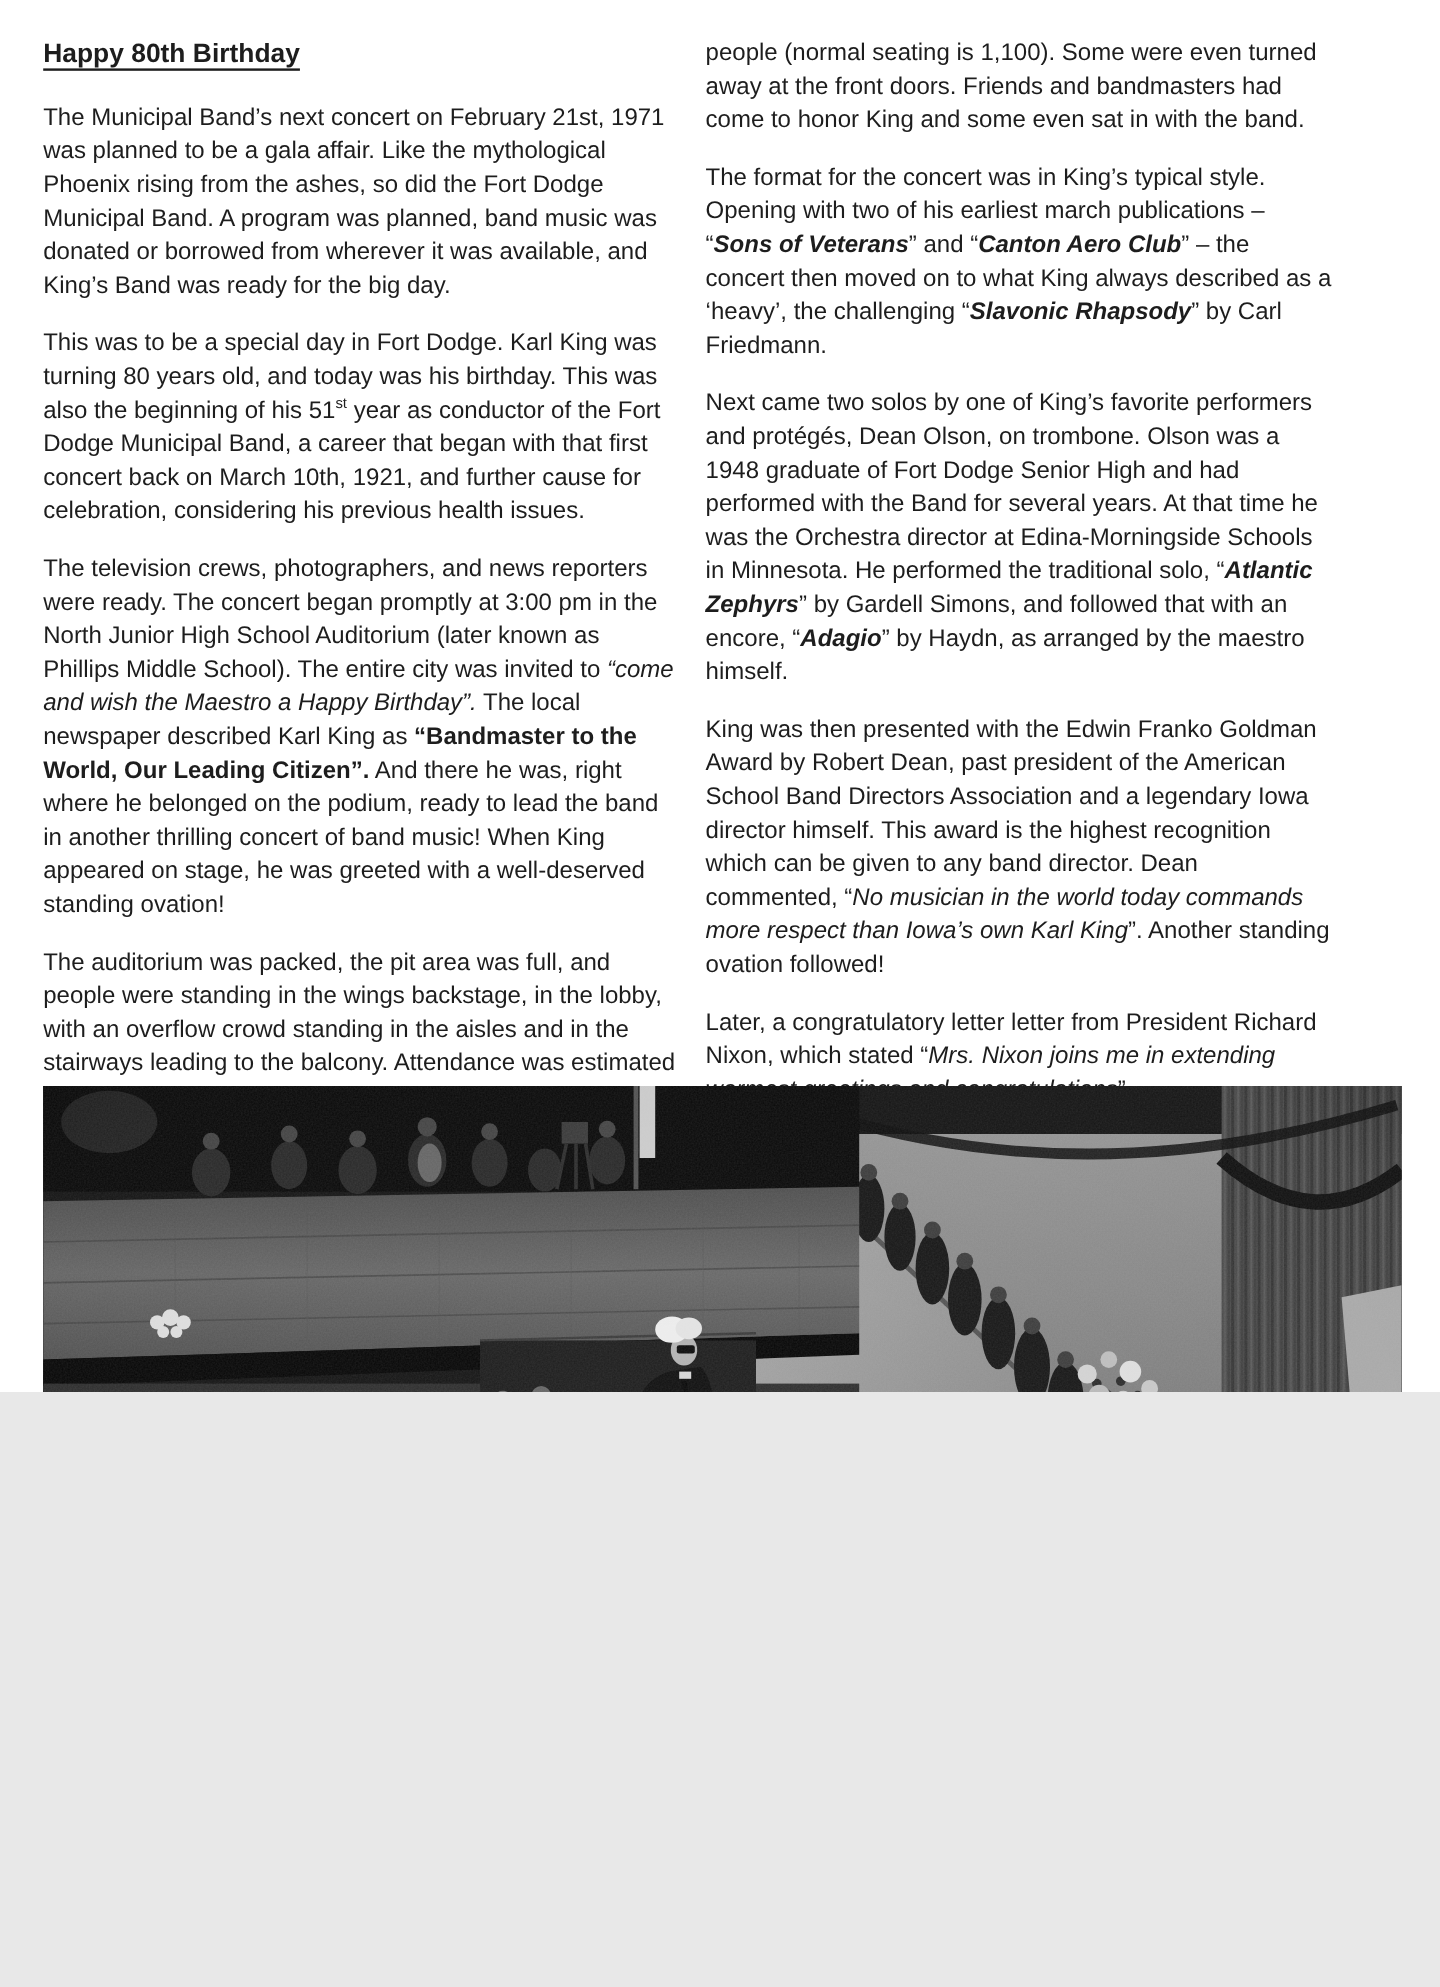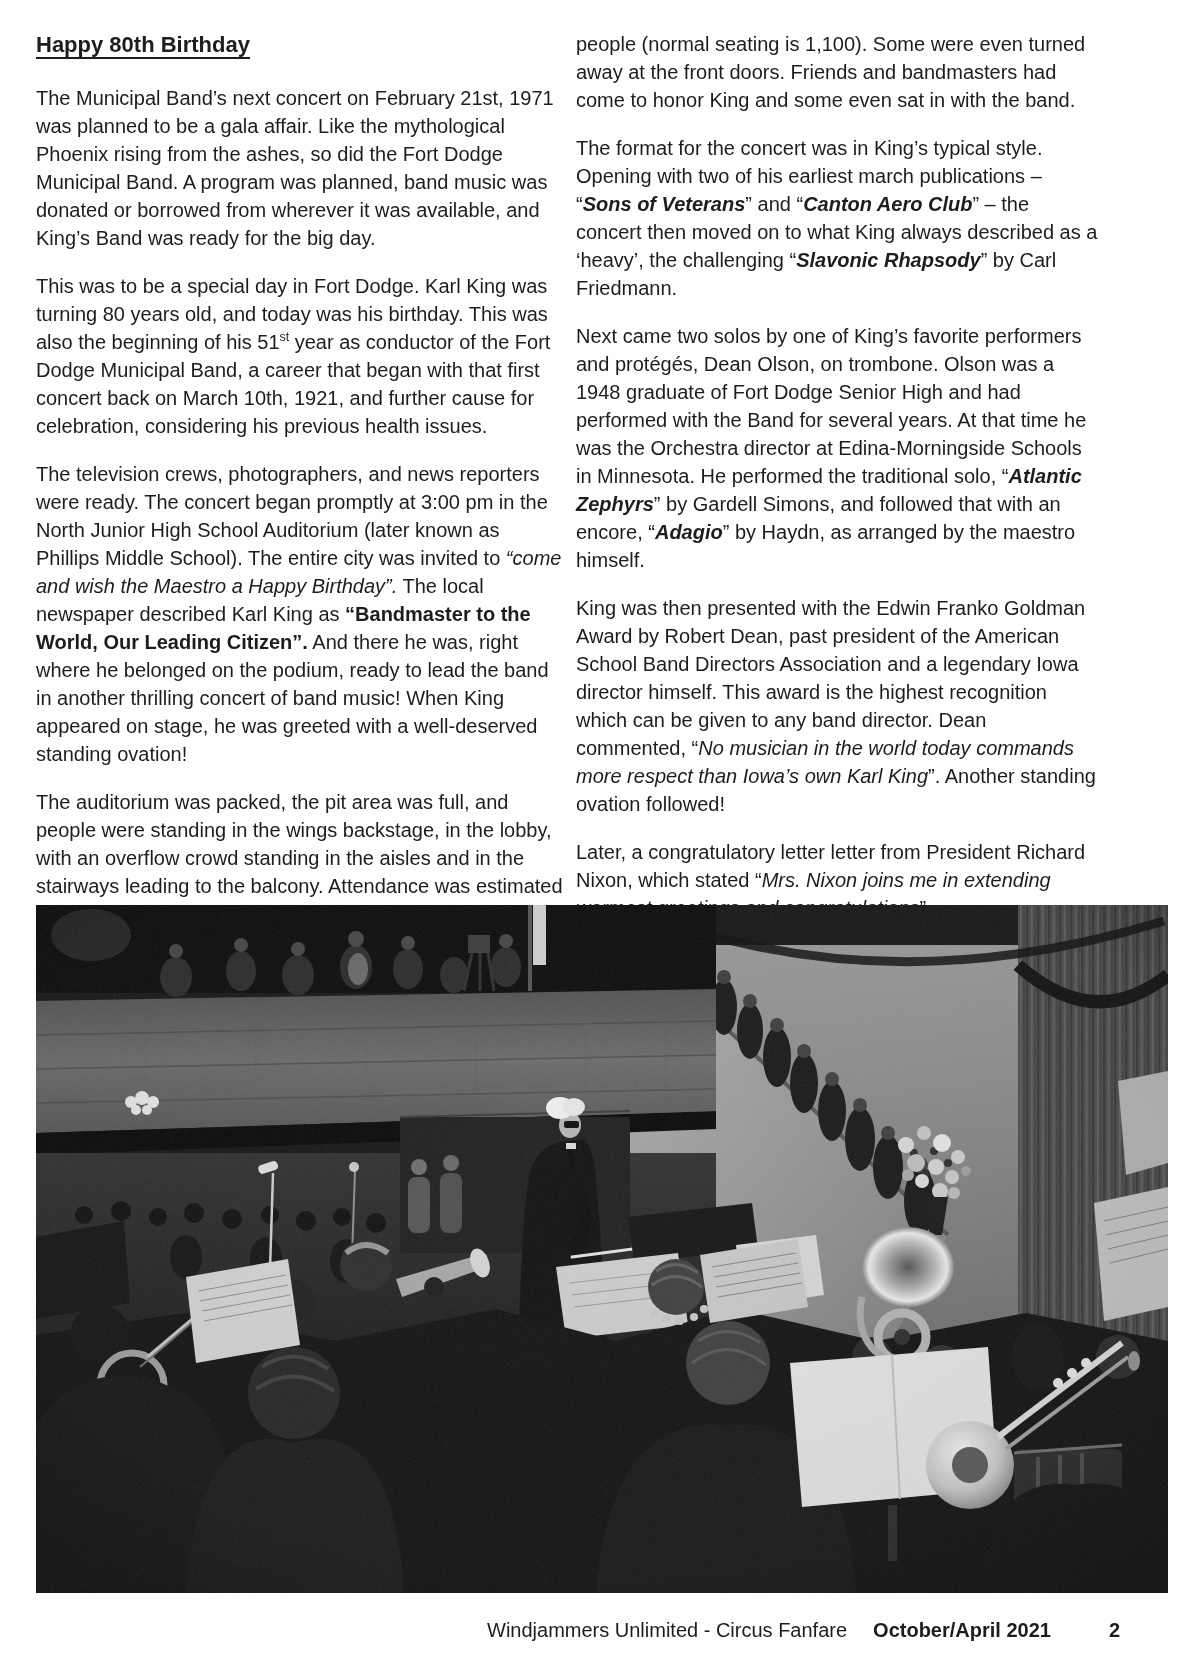--- a/index.html
+++ b/index.html
@@ -1,22 +1,22 @@
 <!DOCTYPE html>
 <html><head>
 <meta charset="utf-8">
 <style>
   html,body{margin:0;padding:0;background:#e8e8e8;}
   .sheet{
-    position:relative;width:1200px;height:1656px;background:#ffffff;overflow:hidden;
+    position:relative;width:1200px;height:1160px;background:#ffffff;overflow:hidden;
     font-family:"Liberation Sans","DejaVu Sans",sans-serif;color:#1d1d1d;margin:0 auto;
   }
   .col{position:absolute;font-size:20px;line-height:28px;text-align:left;}
   .col-left{left:36px;top:30px;width:530px;}
-  .col-right{left:576px;top:30px;width:522px;}
+  .col-right{left:588px;top:30px;width:522px;}
   .title{
     font-size:22px;line-height:30px;font-weight:bold;margin:0 0 24px 0;
     text-decoration:underline;text-decoration-thickness:2px;text-underline-offset:5px;
   }
   .col p{margin:0 0 20px 0;}
   .seg-b{font-weight:700;}
   .seg-i{font-style:italic;}
   .seg-bi{font-weight:700;font-style:italic;}
   sup{font-size:62%;line-height:0;}
   .photo{

